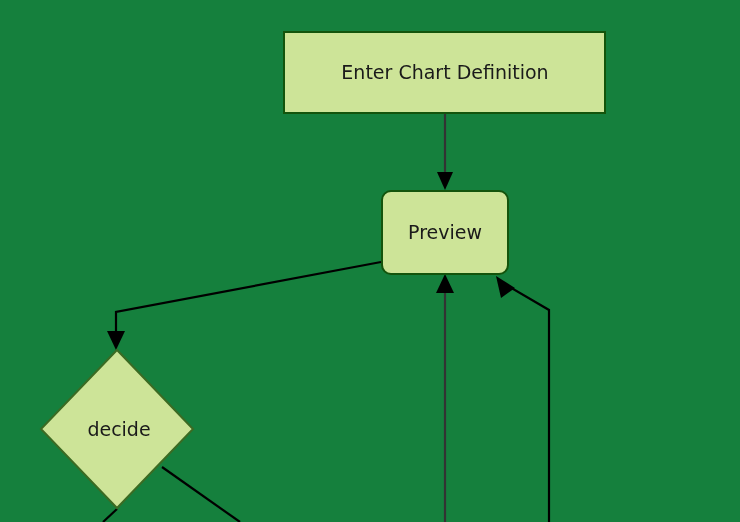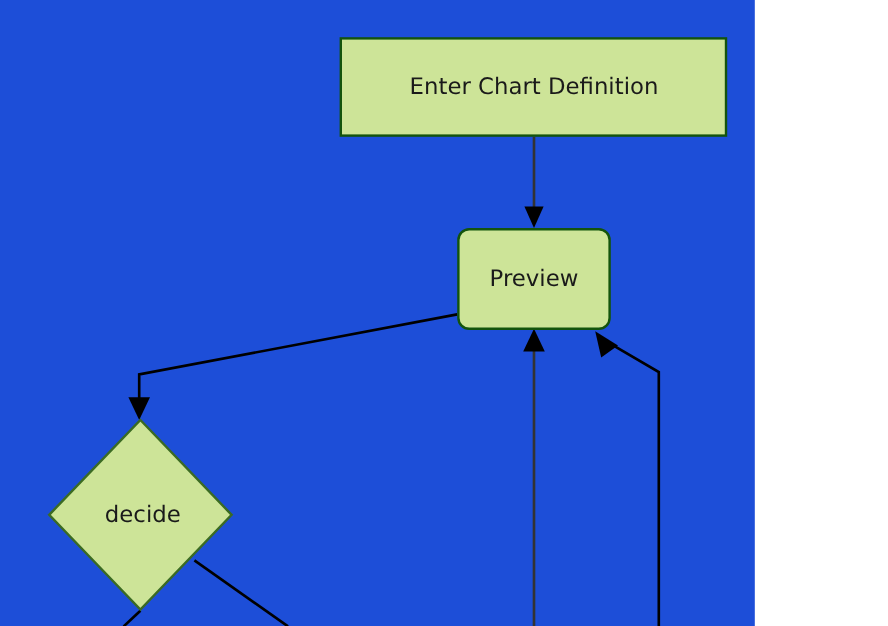--- a/index.html
+++ b/index.html
@@ -8,23 +8,23 @@
     background: #ffffff;
   }
   body {
     width: 740px;
     height: 522px;
     overflow: hidden;
     font-family: "DejaVu Sans", "Liberation Sans", sans-serif;
   }
   #flowchart-canvas {
     position: relative;
-    width: 629px;
+    width: 740px;
     height: 522px;
-    background: #1d4ed8;
+    background: #15803d;
   }
   #flowchart-svg {
     position: absolute;
     top: 0;
     left: 0;
     width: 740px;
     height: 522px;
     display: block;
   }
   .node-label {

